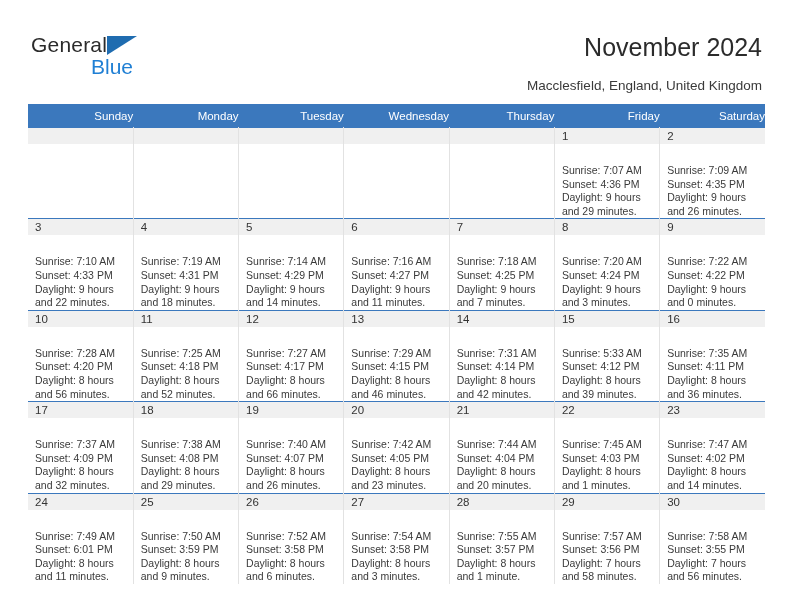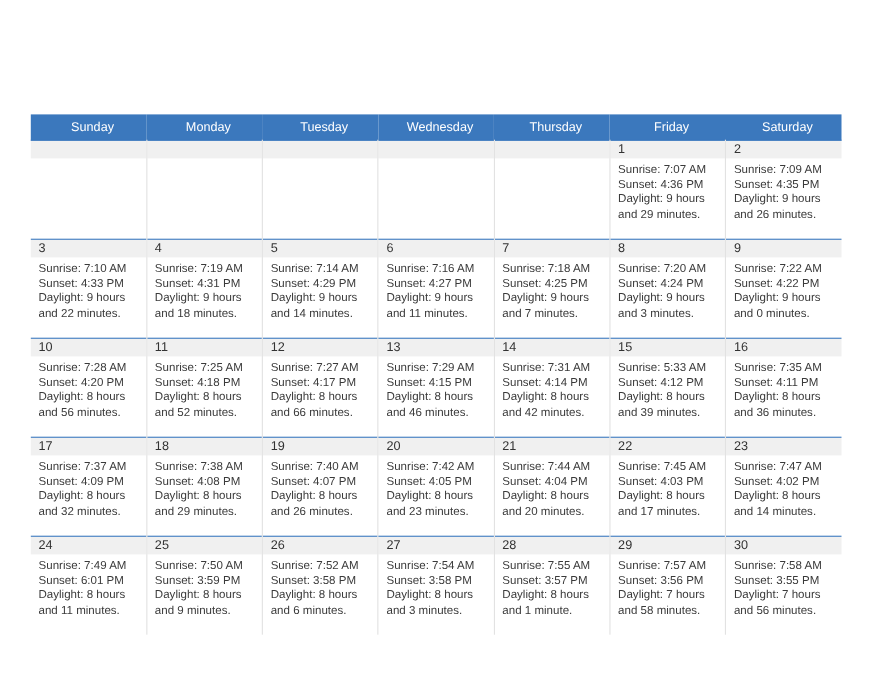--- a/index.html
+++ b/index.html
@@ -89,21 +89,21 @@
     top: 104px;
     width: 737px;
     border-collapse: collapse;
     table-layout: fixed;
   }
   .cal th {
     background: #3b78bd;
     color: #ffffff;
     font-weight: normal;
     font-size: 11.5px;
-    text-align: center;
+    text-align: right;
     padding: 5px 0 5px 7px;
     height: 13px;
     border: none;
   }
   .cal td {
     vertical-align: top;
     padding: 0;
     border: none;
     border-top: 1.5px solid #3b78bd;
     border-right: 1px solid #e2e2e2;
@@ -123,30 +123,42 @@
     color: #333333;
   }
   .daynum.empty {
     color: transparent;
   }
   .info {
     padding: 4px 5px 0 7px;
     font-size: 10.5px;
     line-height: 13.6px;
     color: #3a3a3a;
+    margin-top: 16px;
   }
   .info div {
     white-space: nowrap;
   }
 </style>
 </head>
 <body>
 
 <div class="page">
 
+  <div class="top-bar">
+
+    <div class="logo">
+      <span class="logo-general">General</span>
+      <span class="logo-tri"></span>
+      <span class="logo-blue">Blue</span>
+    </div>
+
+    <div class="title">November 2024</div>
+    <div class="subtitle">Macclesfield, England, United Kingdom</div>
+  </div>
 
   <table class="cal">
     <thead>
       <tr>
         <th>Sunday</th>
         <th>Monday</th>
         <th>Tuesday</th>
         <th>Wednesday</th>
         <th>Thursday</th>
         <th>Friday</th>
@@ -364,21 +376,21 @@
               <div>Daylight: 8 hours</div>
               <div>and 20 minutes.</div>
             </div>
           </td>
           <td>
             <span class="daynum">22</span>
             <div class="info">
               <div>Sunrise: 7:45 AM</div>
               <div>Sunset: 4:03 PM</div>
               <div>Daylight: 8 hours</div>
-              <div>and 17 minutes.</div>
+              <div>and 1 minutes.</div>
             </div>
           </td>
           <td class="last-col">
             <span class="daynum">23</span>
             <div class="info">
               <div>Sunrise: 7:47 AM</div>
               <div>Sunset: 4:02 PM</div>
               <div>Daylight: 8 hours</div>
               <div>and 14 minutes.</div>
             </div>

